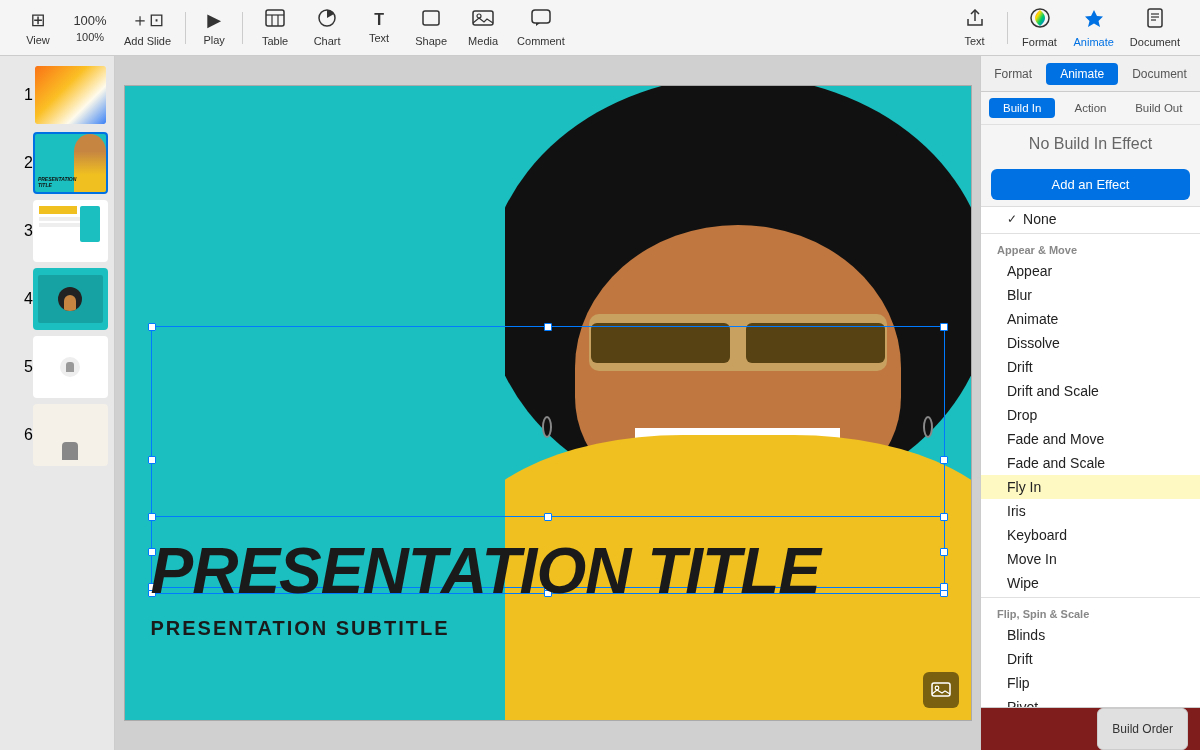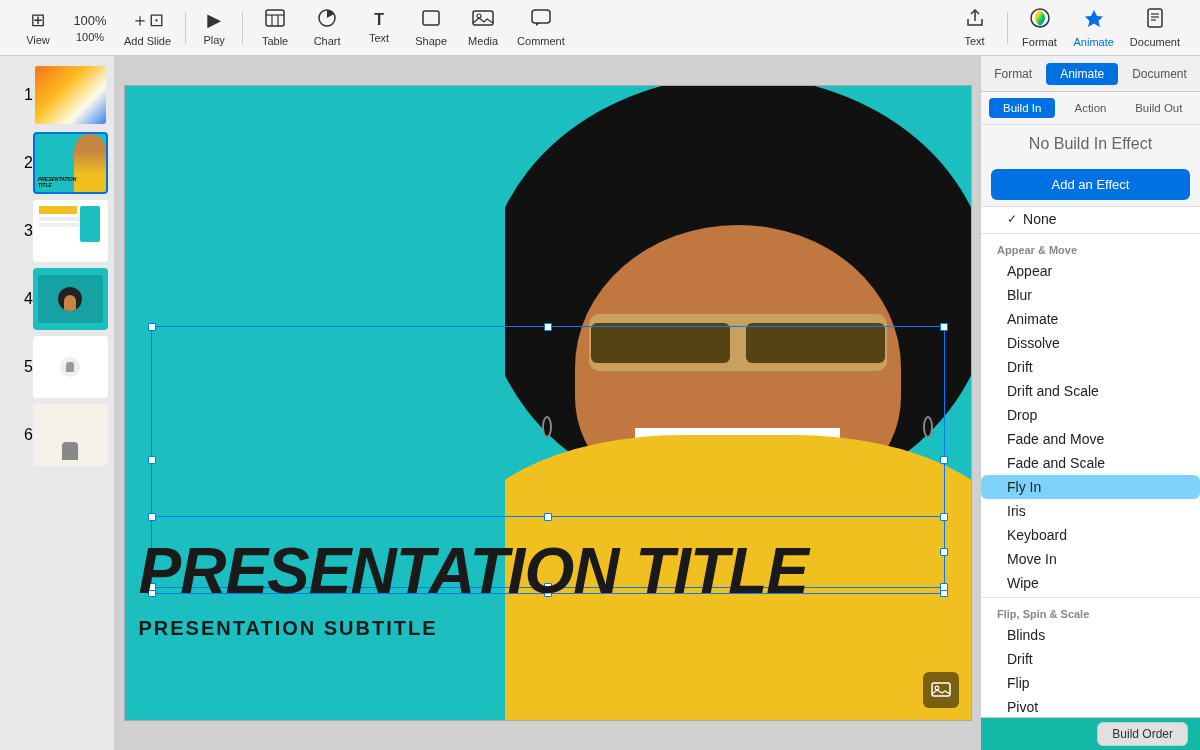--- a/index.html
+++ b/index.html
@@ -85,21 +85,21 @@
       position: relative;
       border: 1px solid #aaa;
       overflow: hidden;
     }
 
     .slide-text-area {
       position: absolute;
       bottom: 60px;
       left: 0;
       right: 0;
-      padding: 20px 14px;
+      padding: 20px 26px;
     }
     .slide-title {
       font-size: 64px;
       font-weight: 900;
       color: #1a1a1a;
       line-height: 1.0;
       font-style: italic;
       letter-spacing: -1px;
     }
     .slide-subtitle {
@@ -205,42 +205,40 @@
       background: white;
     }
     .divider-line {
       height: 1px;
       background: #e0e0e0;
       margin: 2px 0;
     }
 
     
     .bottom-bar {
-      height: 33px;
-      background: #14b8a6;
+      height: 43px;
+      background: #7f1d1d;
       border-top: 1px solid #ccc;
       display: flex;
-      align-items: center;
       justify-content: flex-end;
       padding: 0 12px;
     }
     .build-order-btn {
       background: #e0e0e0;
       border: 1px solid #ccc;
       border-radius: 6px;
       padding: 4px 14px;
       font-size: 12px;
       cursor: pointer;
       color: #333;
     }
 
     
     .effect-item.fly-in {
-      background: #7dd3fc;
-      border-radius: 6px;
+      background: #fef9c3;
     }
 
     
     .canvas-media-icon {
       position: absolute;
       bottom: 12px;
       right: 12px;
       width: 36px;
       height: 36px;
       background: rgba(0,0,0,0.5);

